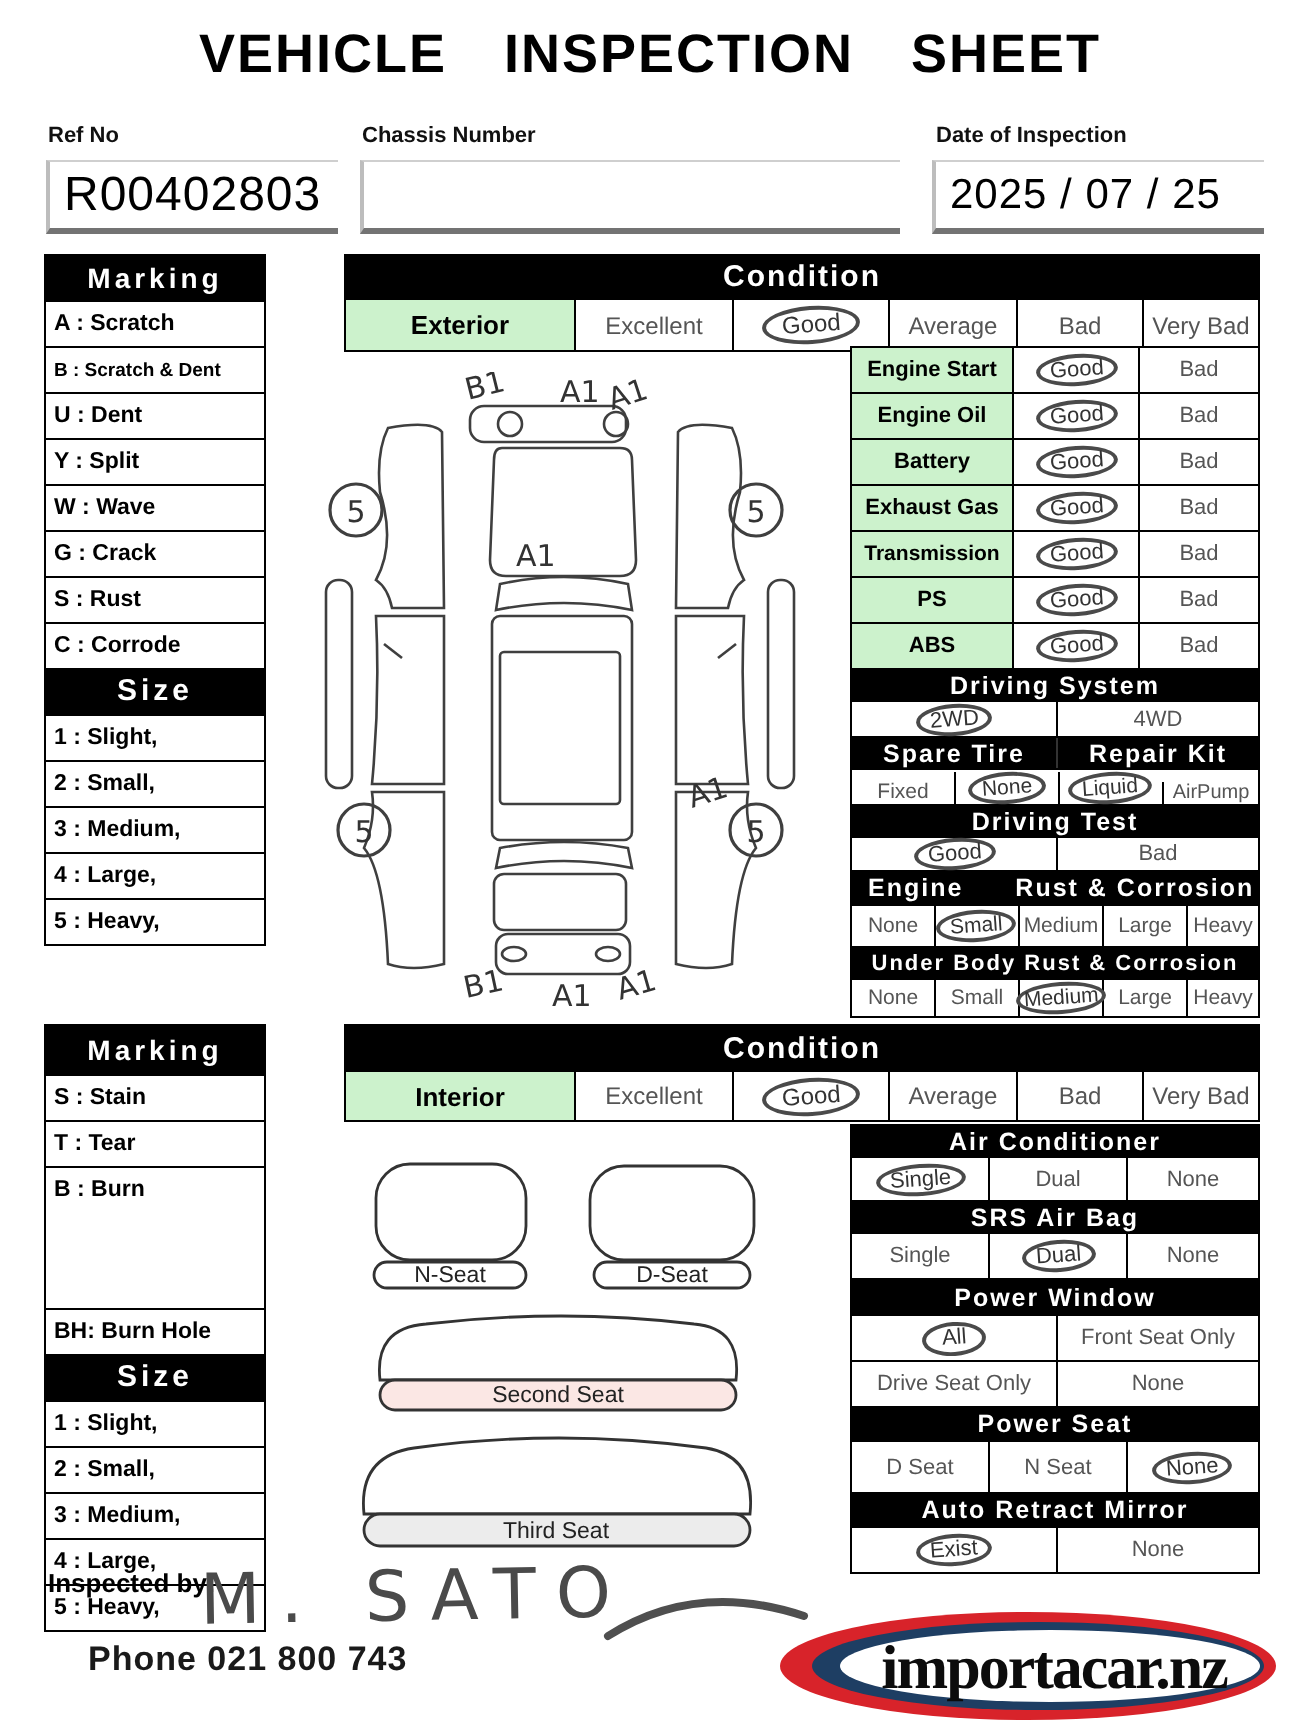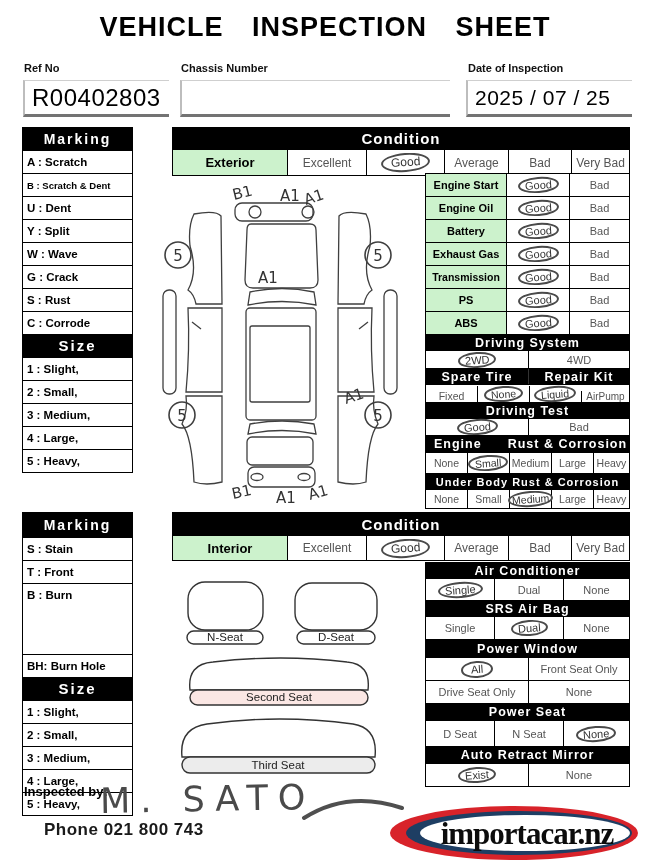--- a/index.html
+++ b/index.html
@@ -272,21 +272,21 @@
     <text class="mark" x="100" y="97">A1</text>
     <text class="mark" x="188" y="218" transform="rotate(-18 188 218)">A1</text>
     <text class="mark" x="75" y="313" transform="rotate(-12 75 313)">B1</text>
     <text class="mark" x="118" y="317">A1</text>
     <text class="mark" x="152" y="314" transform="rotate(-16 152 314)">A1</text>
   </svg>
 
   <div class="abs legend" style="left:22px;top:512px;width:111px;">
     <div class="hdr" style="height:24px;">Marking</div>
     <div class="row" style="height:22px;">S : Stain</div>
-    <div class="row" style="height:22px;">T : Front</div>
+    <div class="row" style="height:22px;">T : Tear</div>
     <div class="row" style="height:22px;">B : Burn</div>
     <div class="row" style="height:22px;margin-top:48px;">BH: Burn Hole</div>
     <div class="hdr" style="height:23px;font-size:15px;">Size</div>
     <div class="row" style="height:22px;">1 : Slight,</div>
     <div class="row" style="height:22px;">2 : Small,</div>
     <div class="row" style="height:22px;">3 : Medium,</div>
     <div class="row" style="height:22px;">4 : Large,</div>
     <div class="row" style="height:22px;">5 : Heavy,</div>
   </div>
 

